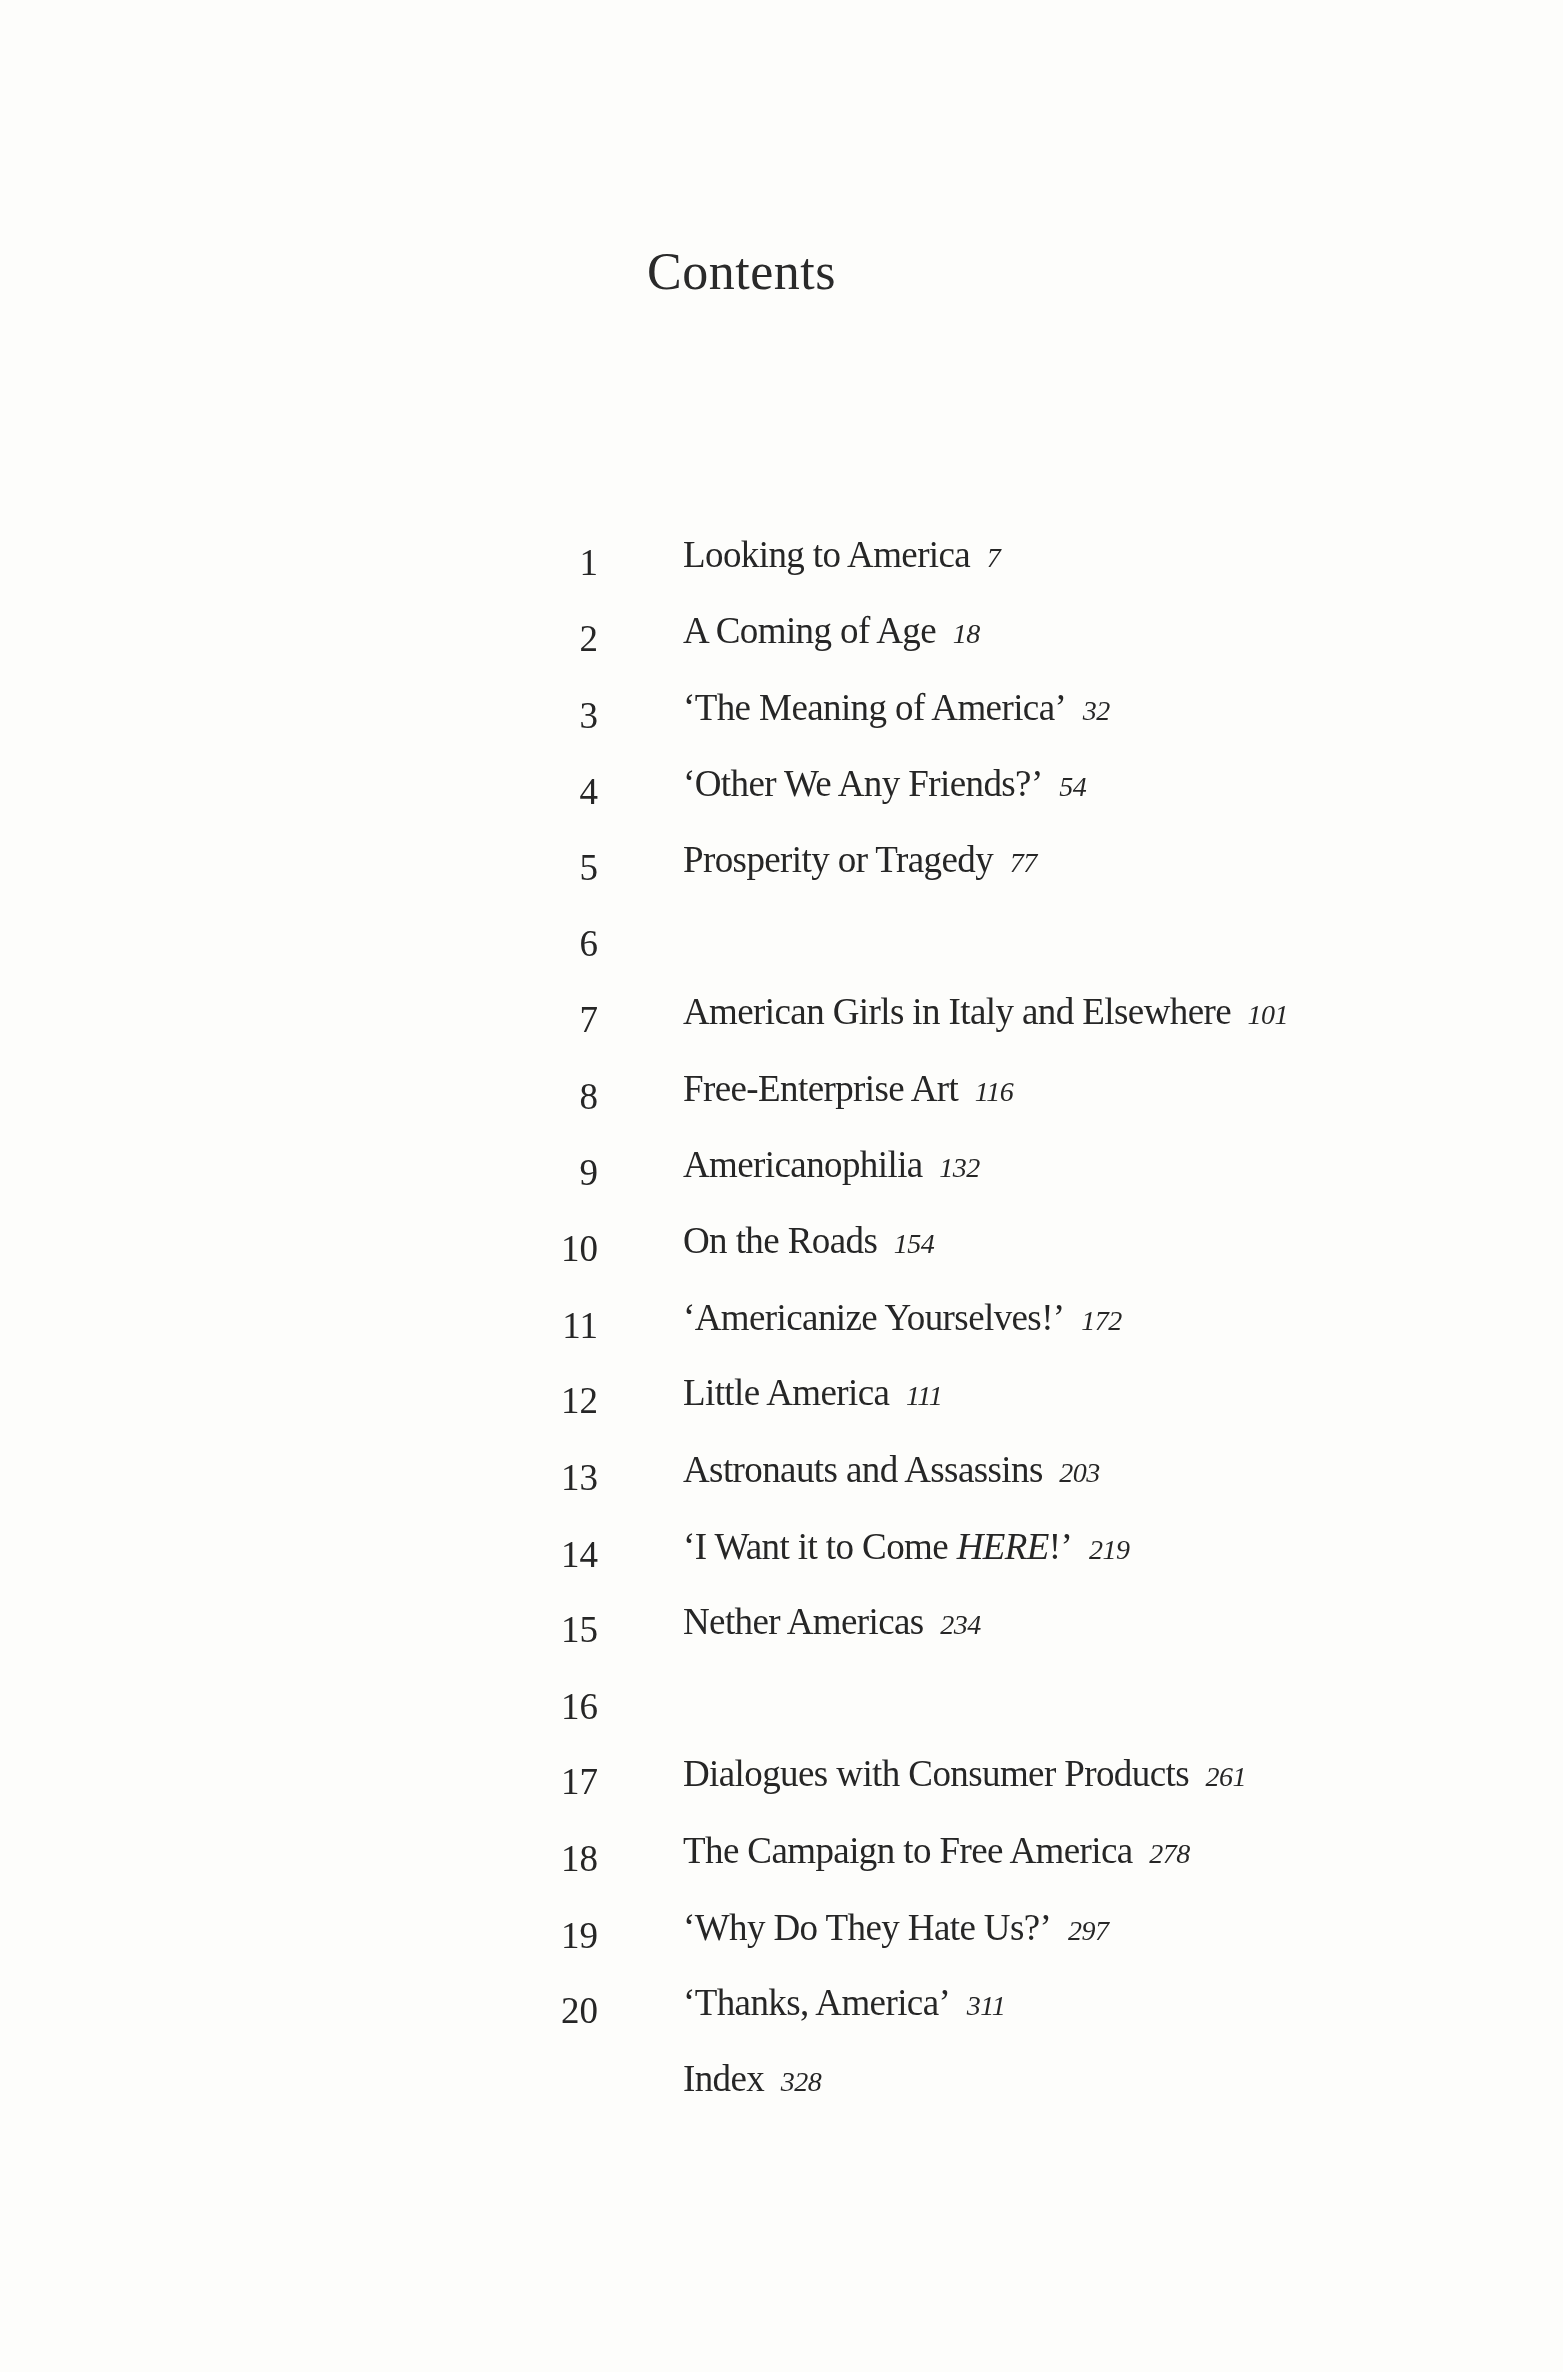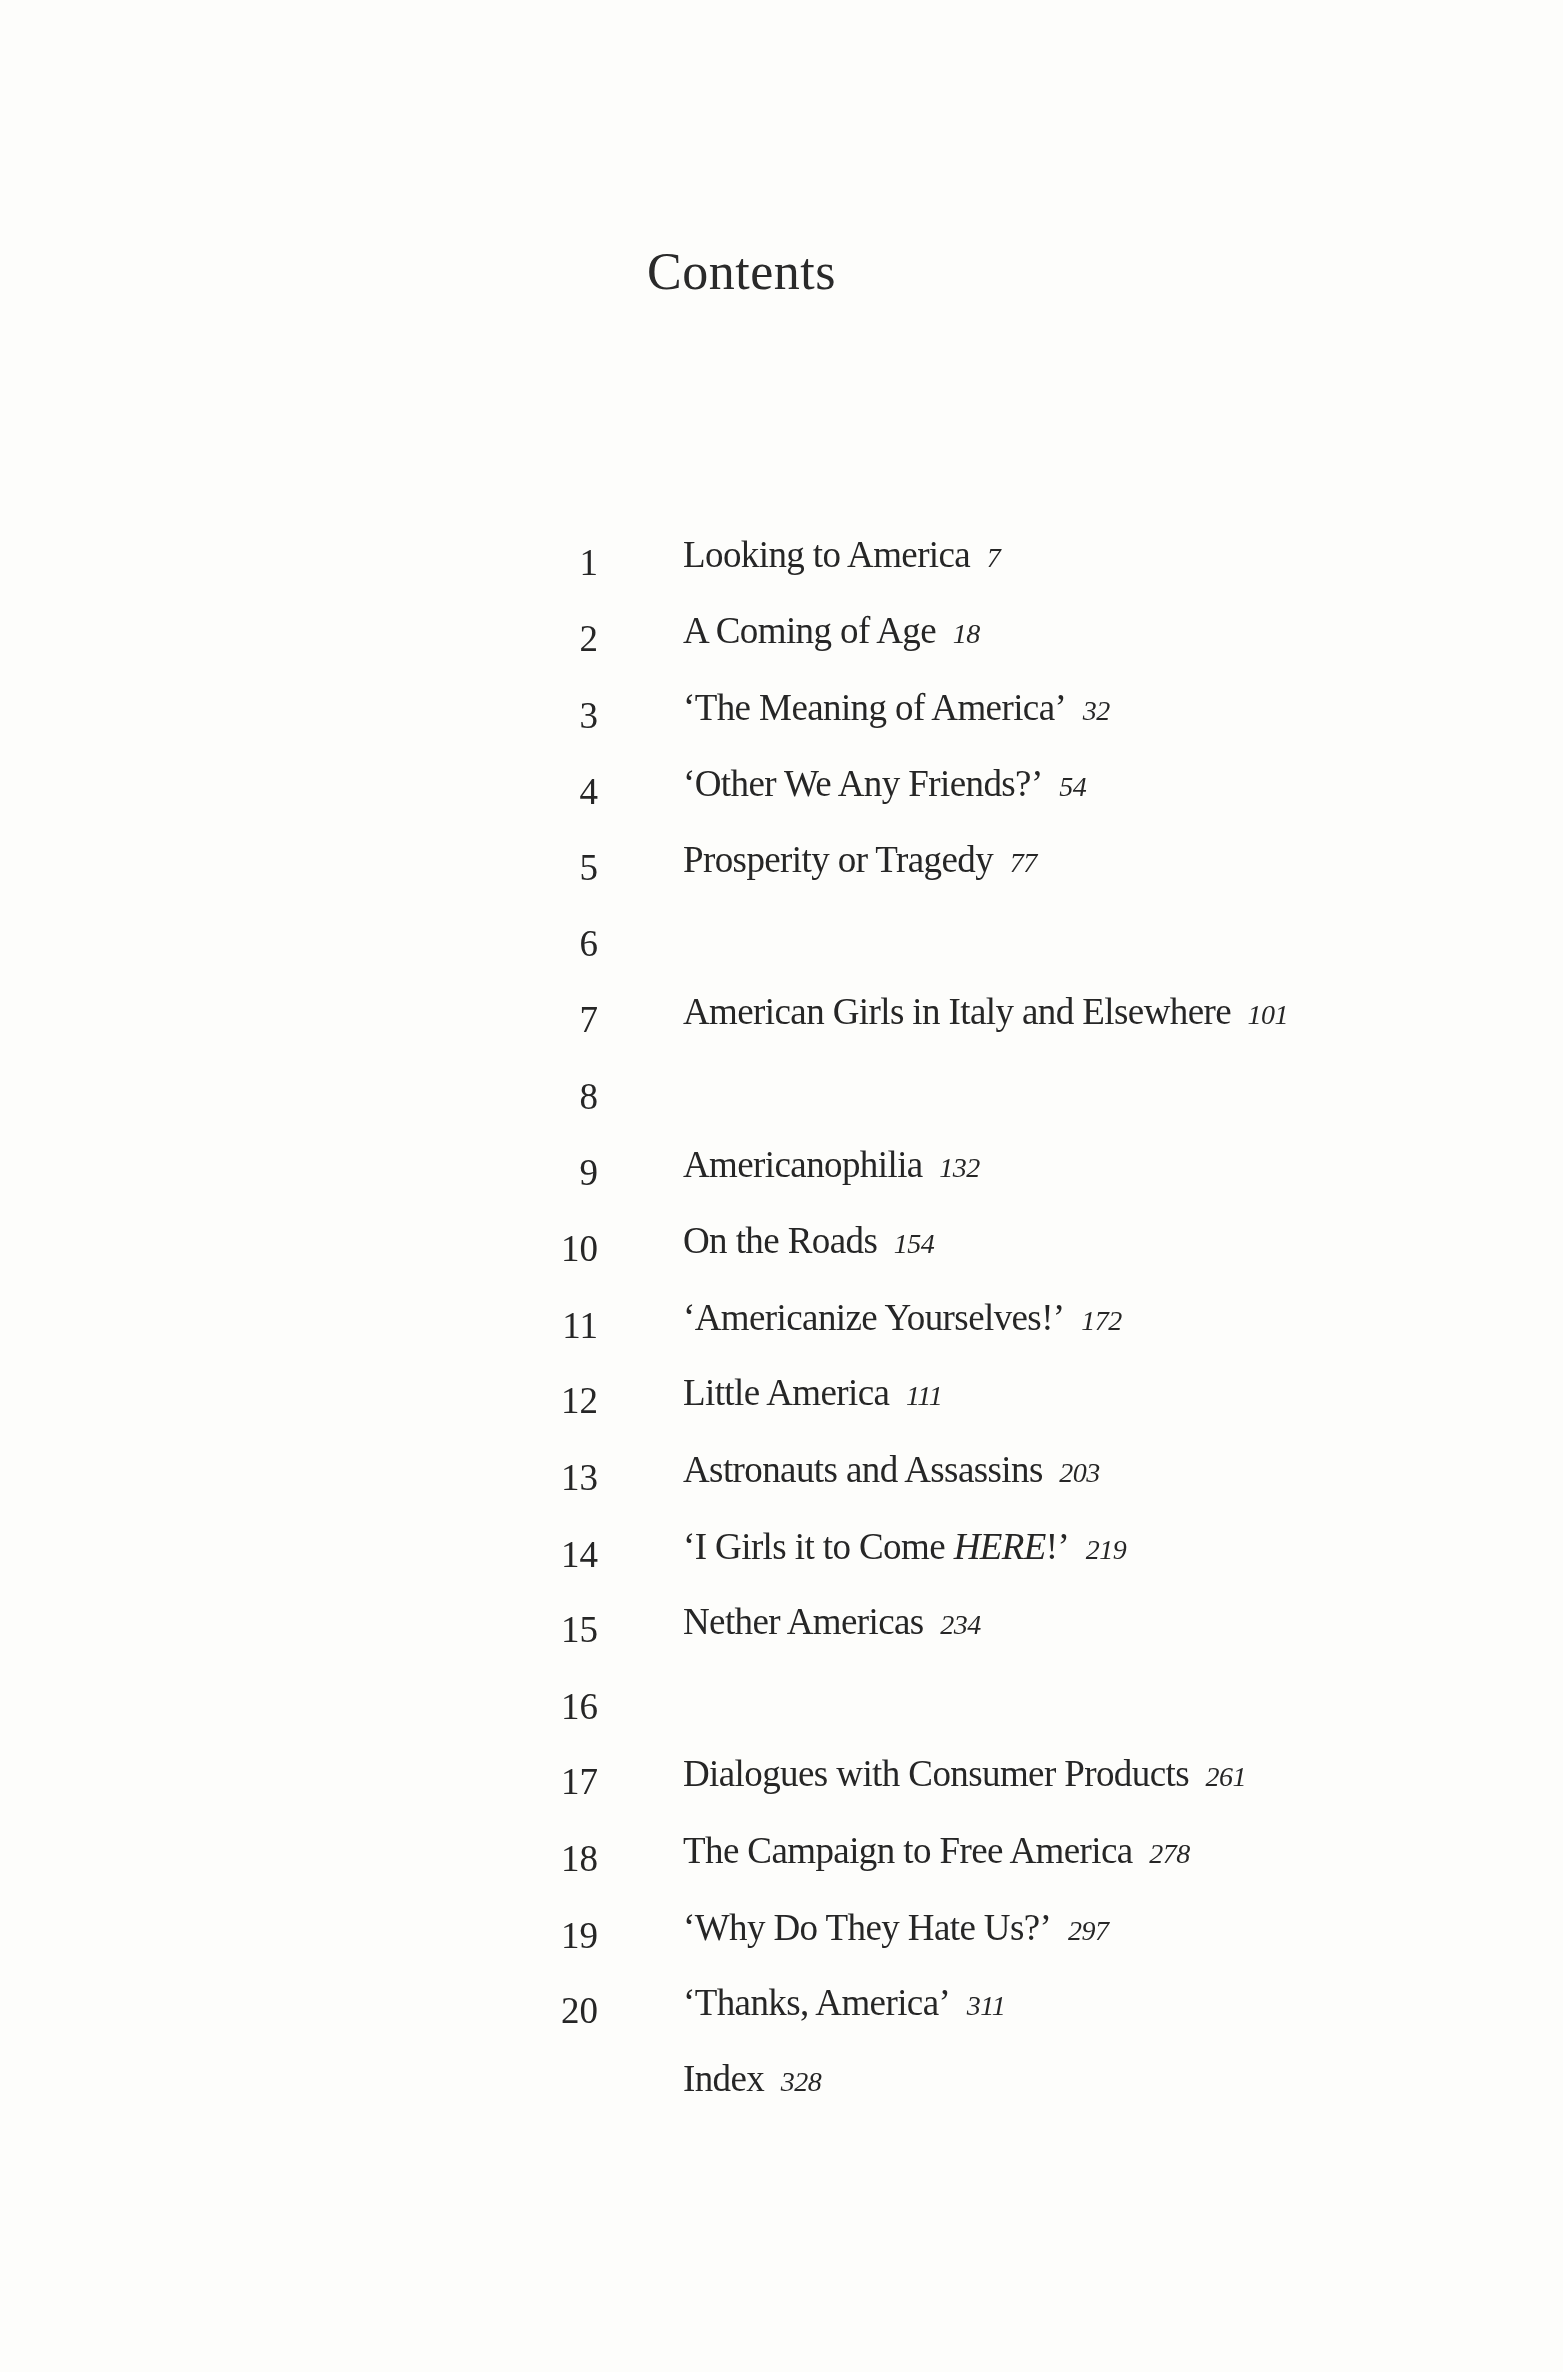--- a/index.html
+++ b/index.html
@@ -100,20 +100,21 @@
   </li>
   <li class="toc-entry" style="top:916px">
     <span class="toc-num">6</span>
   </li>
   <li class="toc-entry" style="top:992px">
     <span class="toc-num">7</span>
     <span class="toc-text"><span class="toc-title">American Girls in Italy and Elsewhere</span><span class="toc-page">101</span></span>
   </li>
   <li class="toc-entry" style="top:1069px">
     <span class="toc-num">8</span>
+    <span class="toc-text"><span class="toc-title">Free-Enterprise Art</span><span class="toc-page">116</span></span>
   </li>
   <li class="toc-entry" style="top:1145px">
     <span class="toc-num">9</span>
     <span class="toc-text"><span class="toc-title">Americanophilia</span><span class="toc-page">132</span></span>
   </li>
   <li class="toc-entry" style="top:1221px">
     <span class="toc-num">10</span>
     <span class="toc-text"><span class="toc-title">On the Roads</span><span class="toc-page">154</span></span>
   </li>
   <li class="toc-entry" style="top:1298px">
@@ -123,21 +124,21 @@
   <li class="toc-entry" style="top:1373px">
     <span class="toc-num">12</span>
     <span class="toc-text"><span class="toc-title">Little America</span><span class="toc-page">111</span></span>
   </li>
   <li class="toc-entry" style="top:1450px">
     <span class="toc-num">13</span>
     <span class="toc-text"><span class="toc-title">Astronauts and Assassins</span><span class="toc-page">203</span></span>
   </li>
   <li class="toc-entry" style="top:1527px">
     <span class="toc-num">14</span>
-    <span class="toc-text"><span class="toc-title"><span>‘I Girls it to Come </span><span class="em">HERE</span><span>!’</span></span><span class="toc-page">219</span></span>
+    <span class="toc-text"><span class="toc-title"><span>‘I Want it to Come </span><span class="em">HERE</span><span>!’</span></span><span class="toc-page">219</span></span>
   </li>
   <li class="toc-entry" style="top:1602px">
     <span class="toc-num">15</span>
     <span class="toc-text"><span class="toc-title">Nether Americas</span><span class="toc-page">234</span></span>
   </li>
   <li class="toc-entry" style="top:1679px">
     <span class="toc-num">16</span>
   </li>
   <li class="toc-entry" style="top:1754px">
     <span class="toc-num">17</span>

